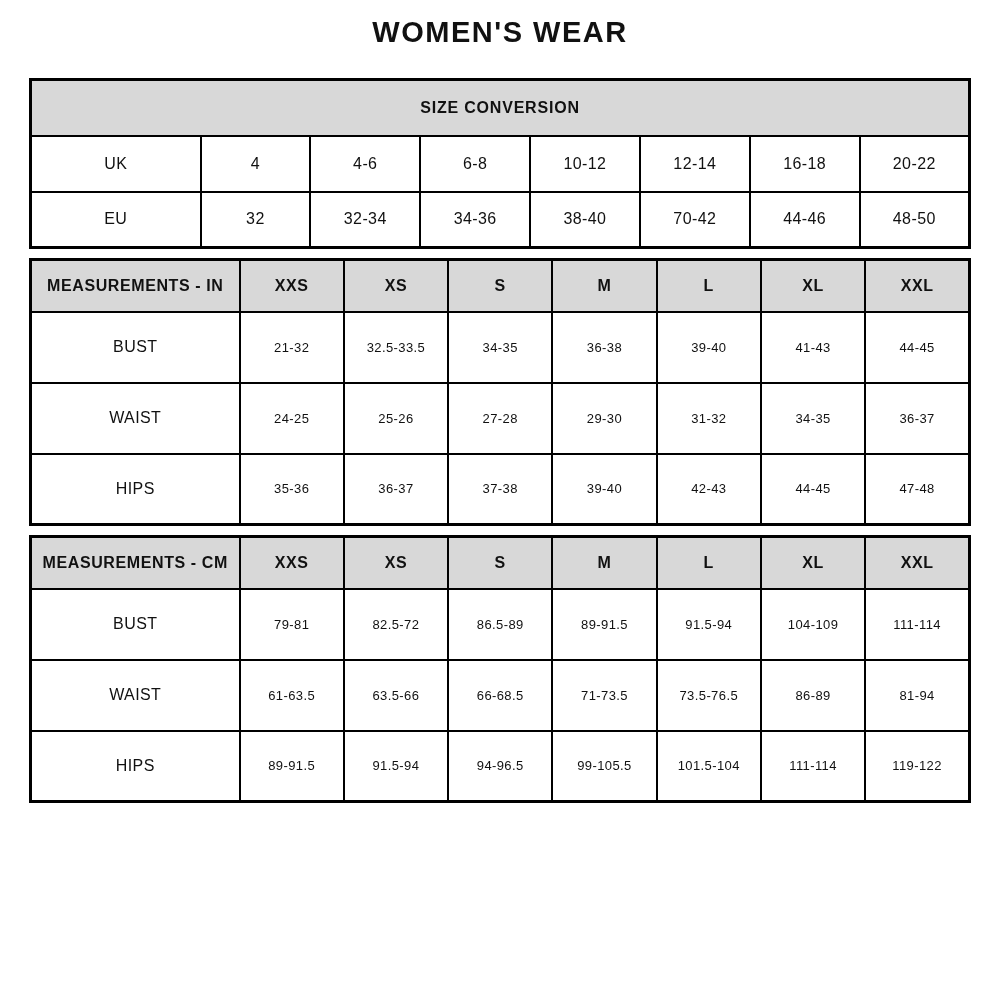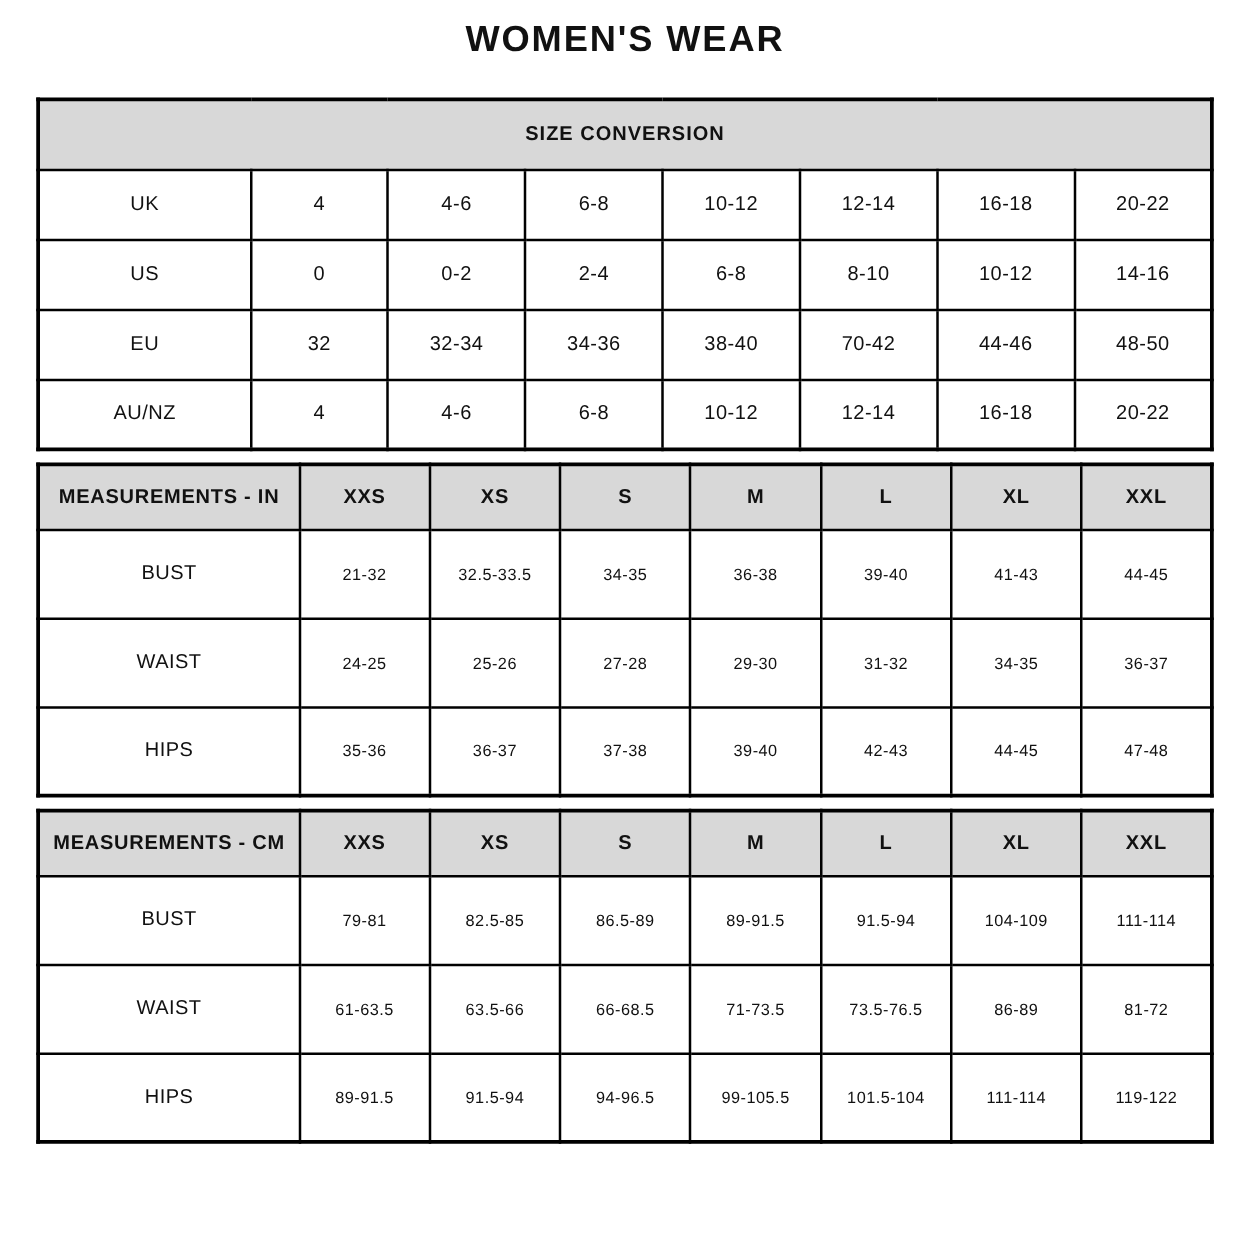--- a/index.html
+++ b/index.html
@@ -86,48 +86,28 @@
           <th>UK</th>
           <td>4</td>
           <td>4-6</td>
           <td>6-8</td>
           <td>10-12</td>
           <td>12-14</td>
           <td>16-18</td>
           <td>20-22</td>
         </tr>
         <tr>
-          <th>US</th>
-          <td>0</td>
-          <td>0-2</td>
-          <td>2-4</td>
-          <td>6-8</td>
-          <td>8-10</td>
-          <td>10-12</td>
-          <td>14-16</td>
-        </tr>
-        <tr>
           <th>EU</th>
           <td>32</td>
           <td>32-34</td>
           <td>34-36</td>
           <td>38-40</td>
           <td>70-42</td>
           <td>44-46</td>
           <td>48-50</td>
-        </tr>
-        <tr>
-          <th>AU/NZ</th>
-          <td>4</td>
-          <td>4-6</td>
-          <td>6-8</td>
-          <td>10-12</td>
-          <td>12-14</td>
-          <td>16-18</td>
-          <td>20-22</td>
         </tr>
       </tbody>
   </table>
 
   <table class="t2">
     <colgroup>
         <col class="label-col">
         <col span="7">
       </colgroup>
     <thead>
@@ -190,36 +170,36 @@
           <th>M</th>
           <th>L</th>
           <th>XL</th>
           <th>XXL</th>
         </tr>
       </thead>
     <tbody>
         <tr>
           <th>BUST</th>
           <td>79-81</td>
-          <td>82.5-85</td>
+          <td>82.5-72</td>
           <td>86.5-89</td>
           <td>89-91.5</td>
           <td>91.5-94</td>
           <td>104-109</td>
           <td>111-114</td>
         </tr>
         <tr>
           <th>WAIST</th>
           <td>61-63.5</td>
           <td>63.5-66</td>
           <td>66-68.5</td>
           <td>71-73.5</td>
           <td>73.5-76.5</td>
           <td>86-89</td>
-          <td>81-72</td>
+          <td>81-94</td>
         </tr>
         <tr>
           <th>HIPS</th>
           <td>89-91.5</td>
           <td>91.5-94</td>
           <td>94-96.5</td>
           <td>99-105.5</td>
           <td>101.5-104</td>
           <td>111-114</td>
           <td>119-122</td>

